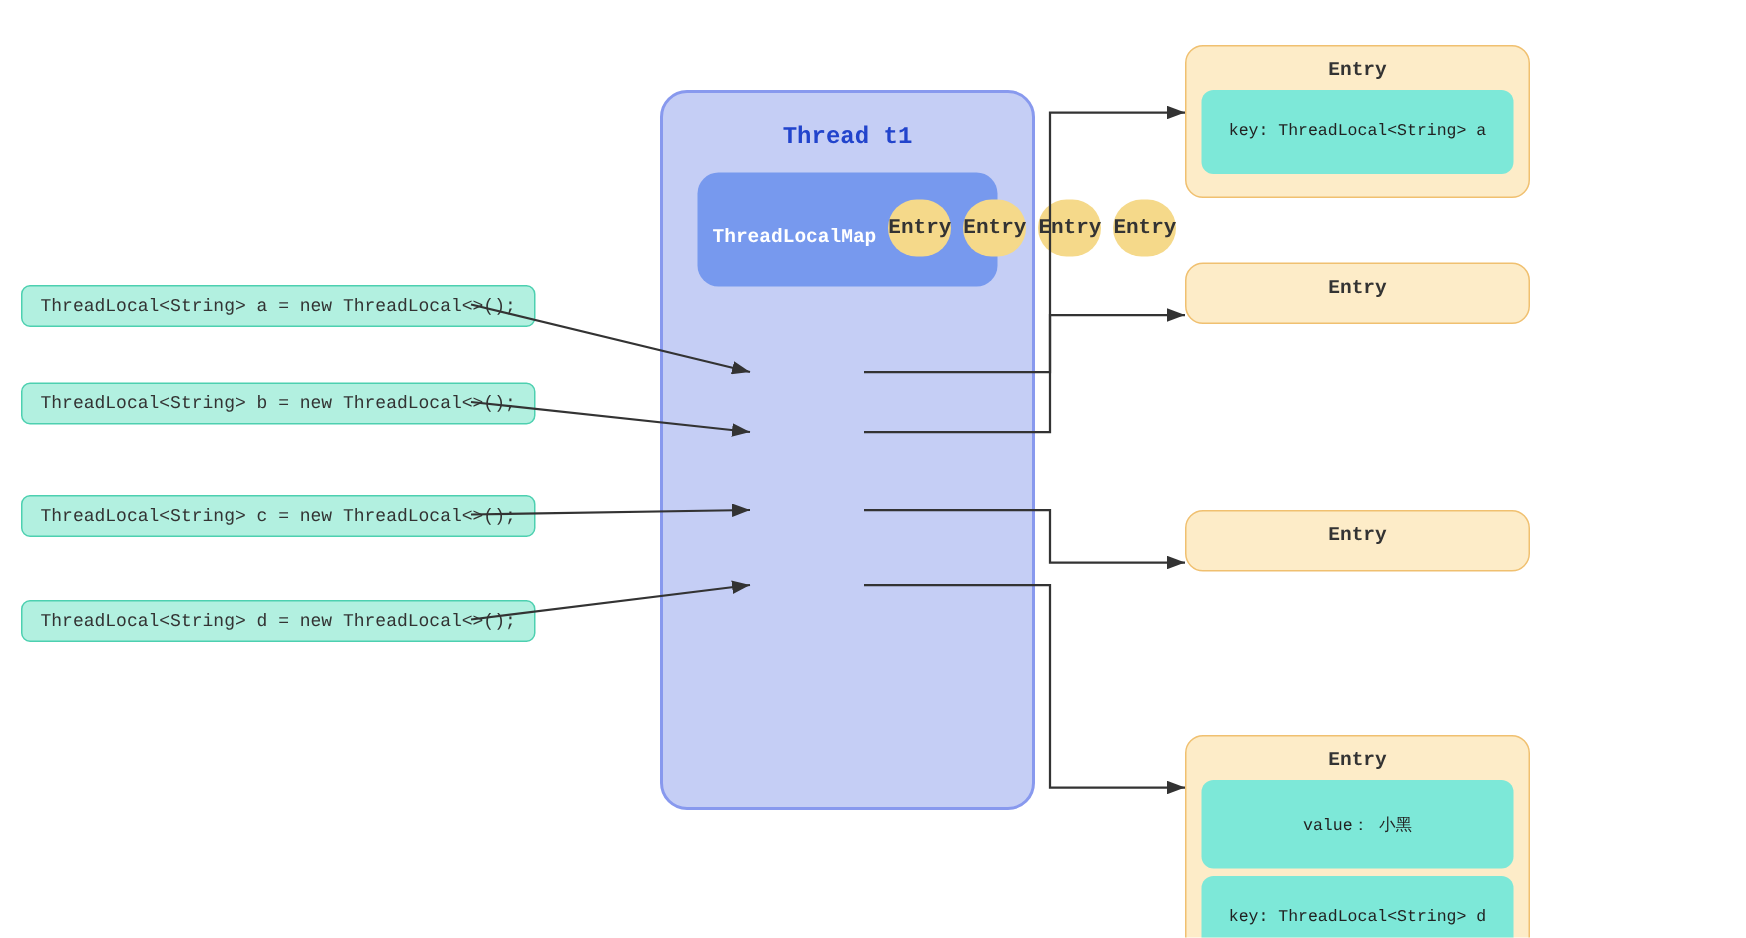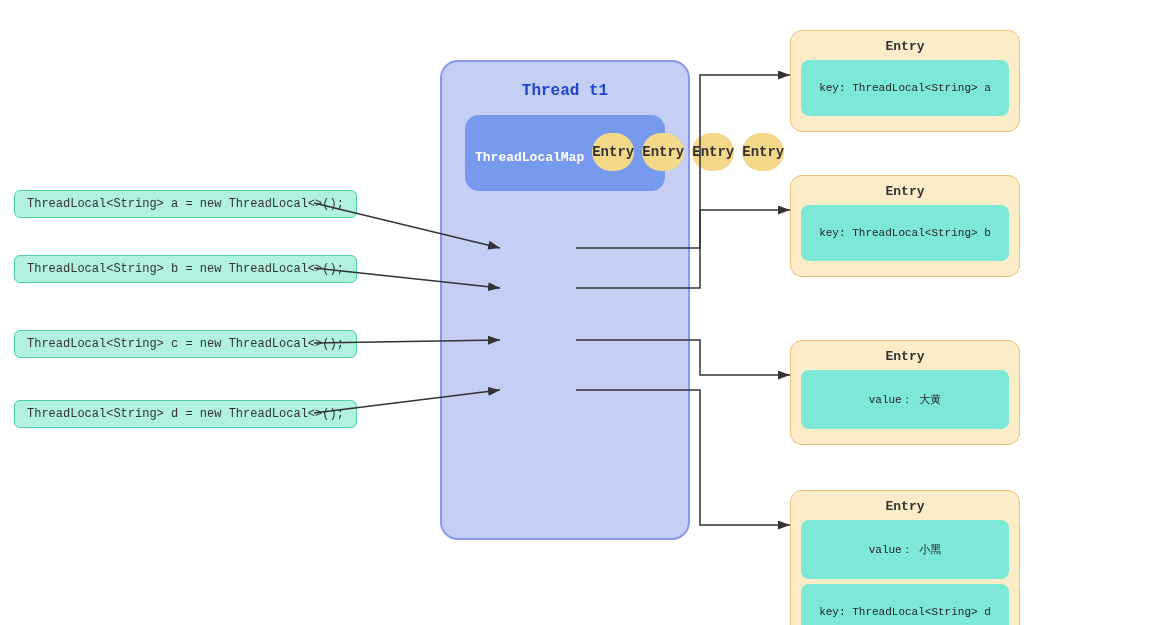--- a/index.html
+++ b/index.html
@@ -155,26 +155,24 @@
     </div>
   </div>
 
   <div class="entry-card" style="left:790px; top:30px;">
     <div class="entry-card-title">Entry</div>
     <div class="entry-card-row">key:  ThreadLocal&lt;String&gt; a</div>
   </div>
 
   <div class="entry-card" style="left:790px; top:175px;">
     <div class="entry-card-title">Entry</div>
-    <div class="entry-card-row">key:  ThreadLocal&lt;String&gt; b</div>
   </div>
 
   <div class="entry-card" style="left:790px; top:340px;">
     <div class="entry-card-title">Entry</div>
-    <div class="entry-card-row">value：  大黄</div>
   </div>
 
   <div class="entry-card" style="left:790px; top:490px;">
     <div class="entry-card-title">Entry</div>
     <div class="entry-card-row">value：  小黑</div>
     <div class="entry-card-row">key:  ThreadLocal&lt;String&gt; d</div>
   </div>
 
   <svg class="arrows-svg">
     <defs>

